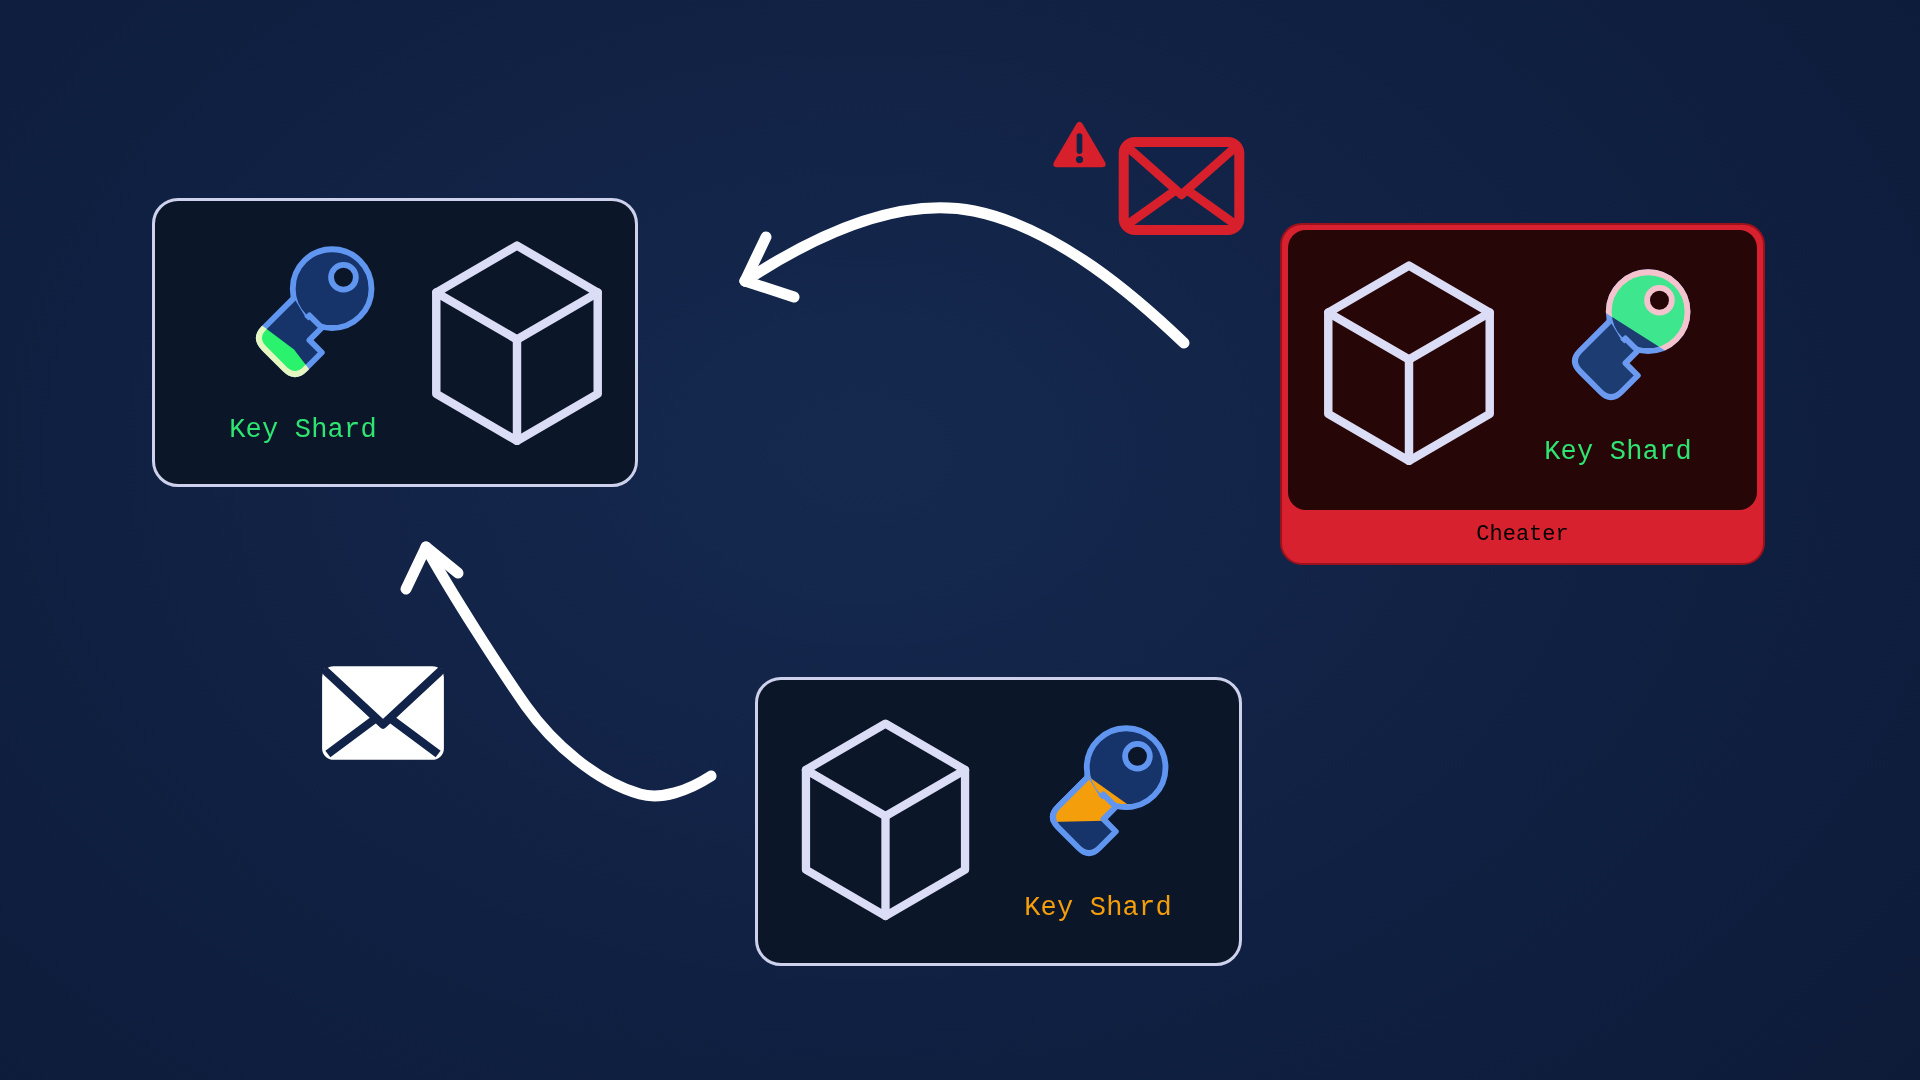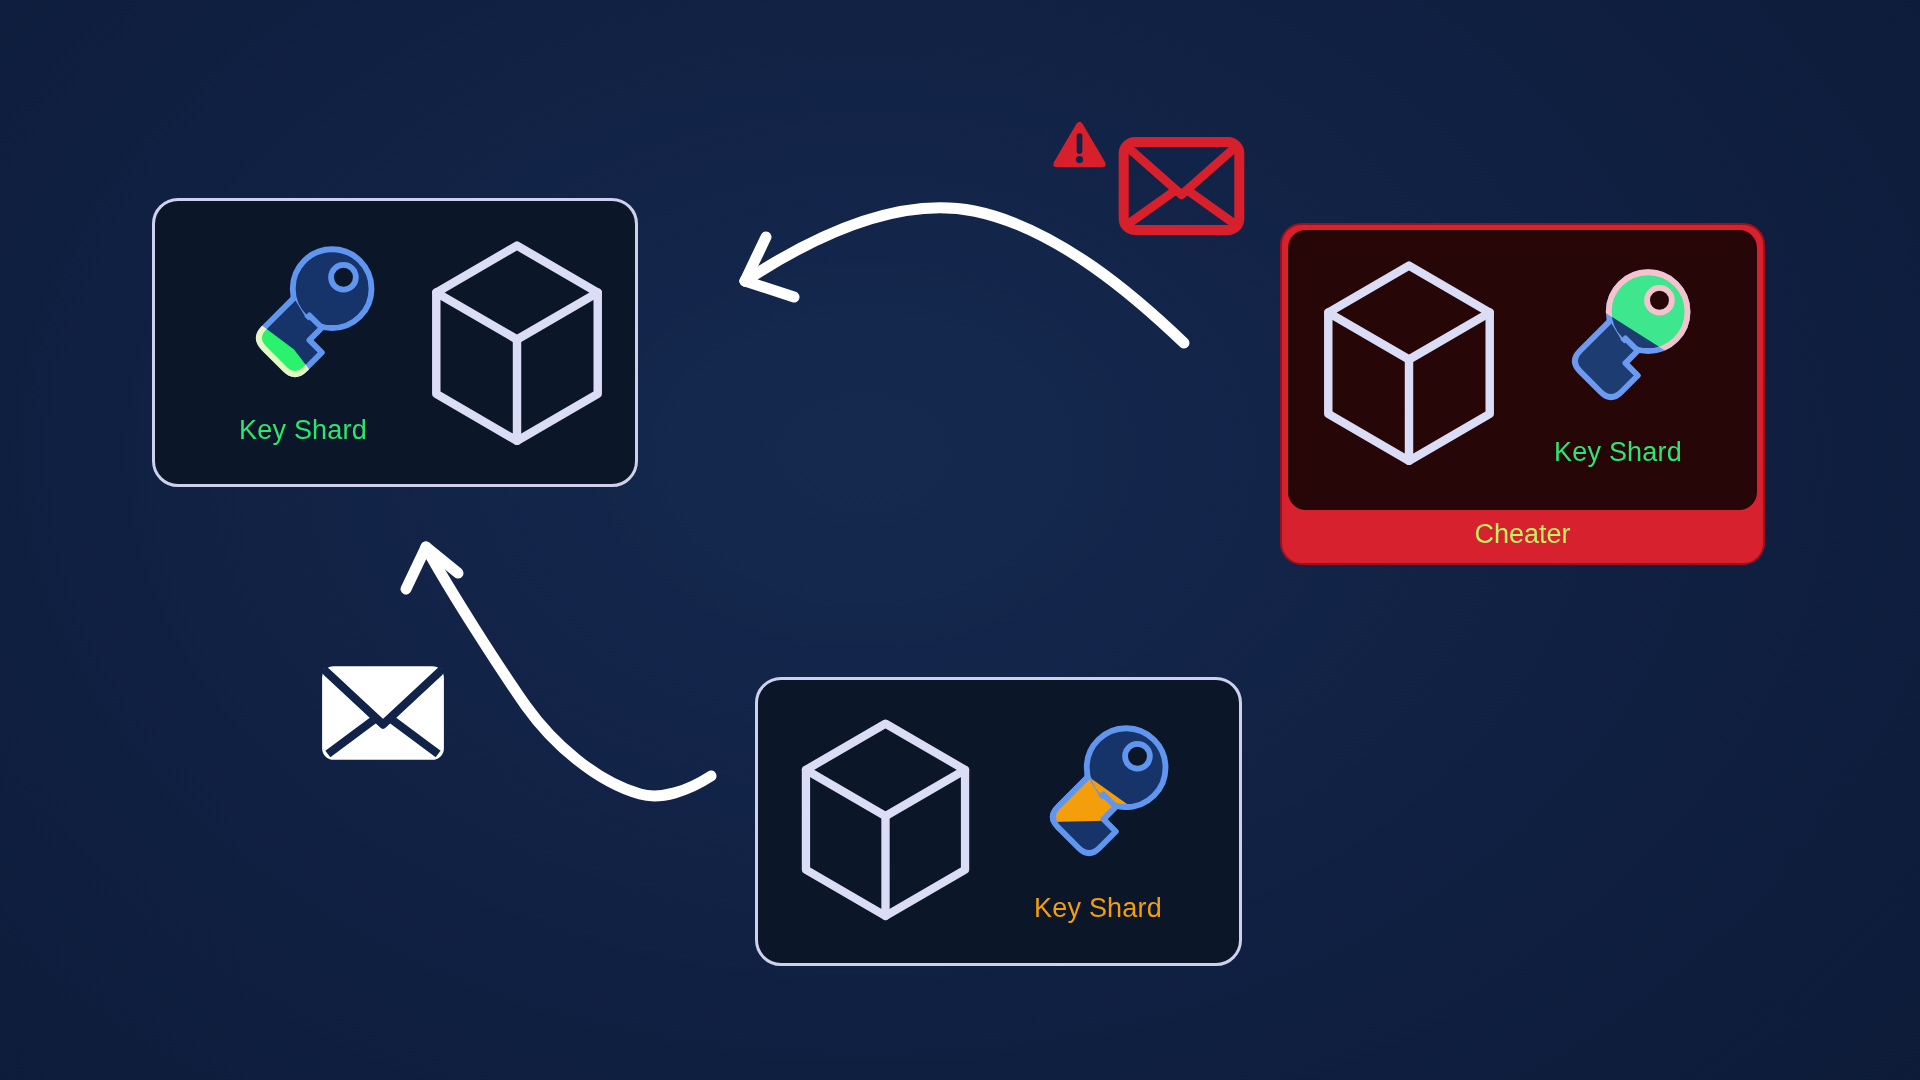--- a/index.html
+++ b/index.html
@@ -1,19 +1,19 @@
 <!DOCTYPE html>
 <html><head>
 <meta charset="utf-8">
 <style>
   html,body{margin:0;padding:0;background:#0d1b38;}
   .stage{
     position:relative;width:1920px;height:1080px;overflow:hidden;
     background:radial-gradient(1400px 1000px at 45% 42%, #15294f 0%, #102042 55%, #0d1b38 100%);
-    font-family:Liberation Sans, sans-serif;
+    font-family:Liberation Mono, monospace;
   }
   .abs{position:absolute;}
   .node{
     position:absolute;background:#0b1628;border:3px solid #cdd1ec;
     border-radius:26px;box-sizing:border-box;
   }
   #node-receiver{left:152px;top:198px;width:486px;height:289px;}
   #node-sender{left:755px;top:677px;width:487px;height:289px;}
   #node-cheater{
     position:absolute;left:1280px;top:223px;width:485px;height:342px;
@@ -25,21 +25,21 @@
   }
   .shard-label{
     position:absolute;width:180px;text-align:center;
     font-size:27px;letter-spacing:0.2px;
   }
   .shard-green{color:#2ee571;}
   .shard-orange{color:#f59e0b;}
   .banner{
     position:absolute;left:0;right:0;bottom:0;height:58px;
     display:flex;align-items:center;justify-content:center;
-    color:#bef264;font-size:27px;
+    color:#000000;font-size:22px;
   }
   svg{display:block;}
   .icon{position:absolute;}
 </style>
 </head>
 <body>
 
 <div class="stage">
 
   <svg class="abs" style="left:0;top:0;" width="1920" height="1080" viewBox="0 0 1920 1080">

